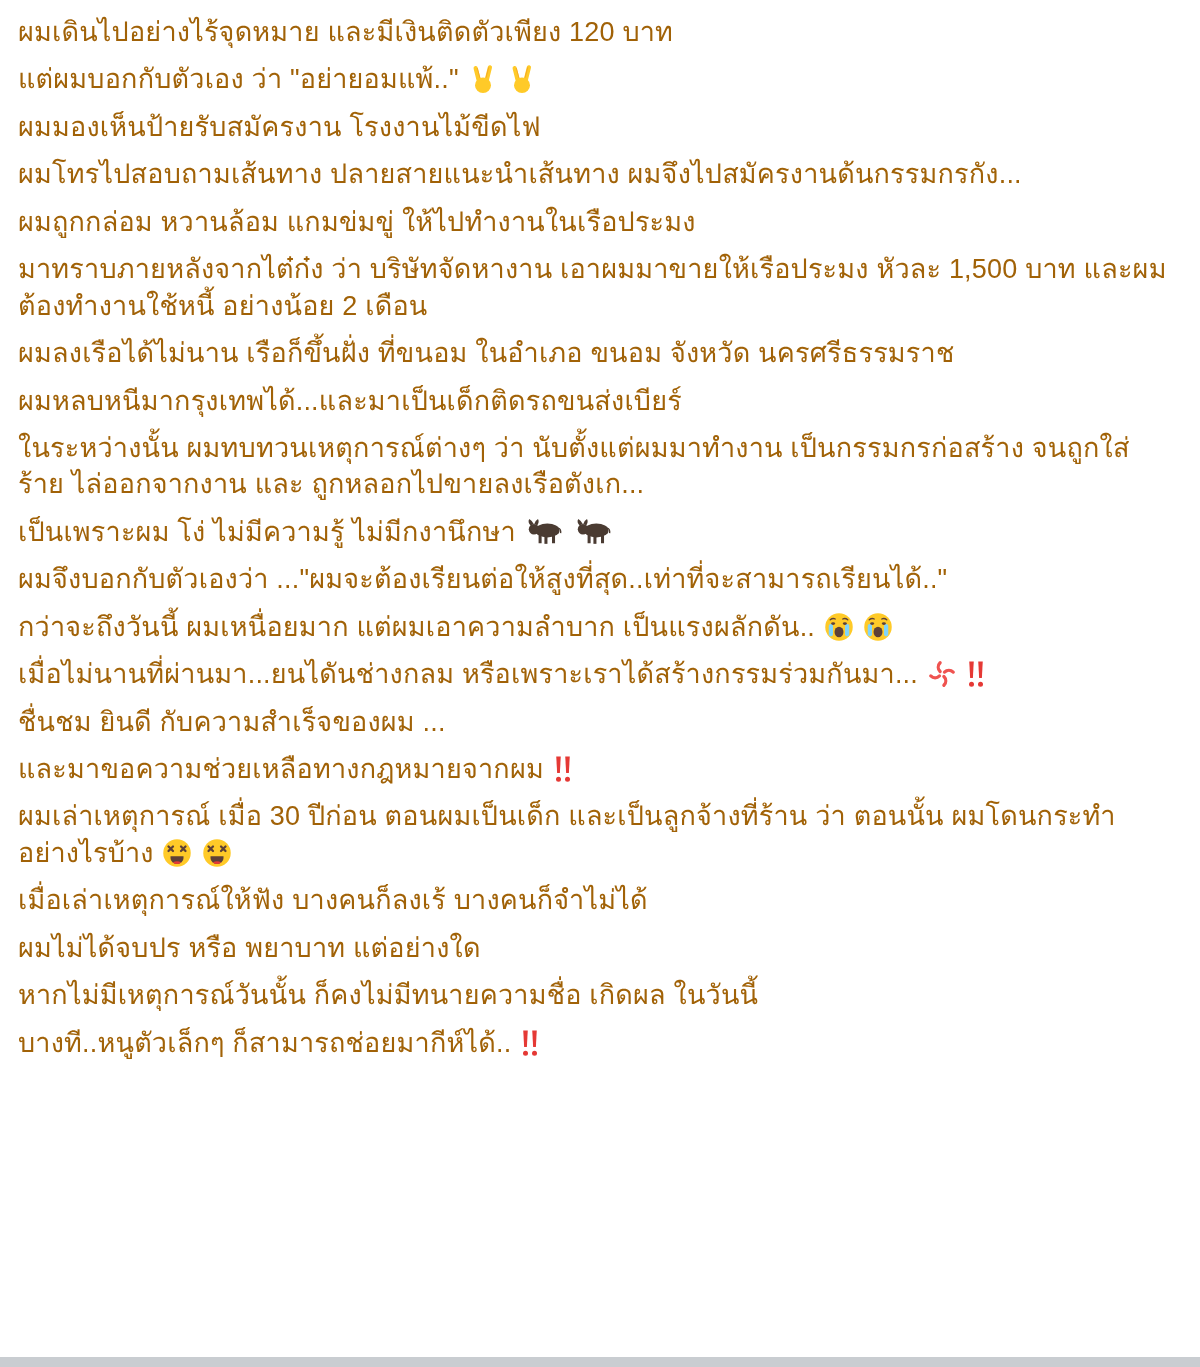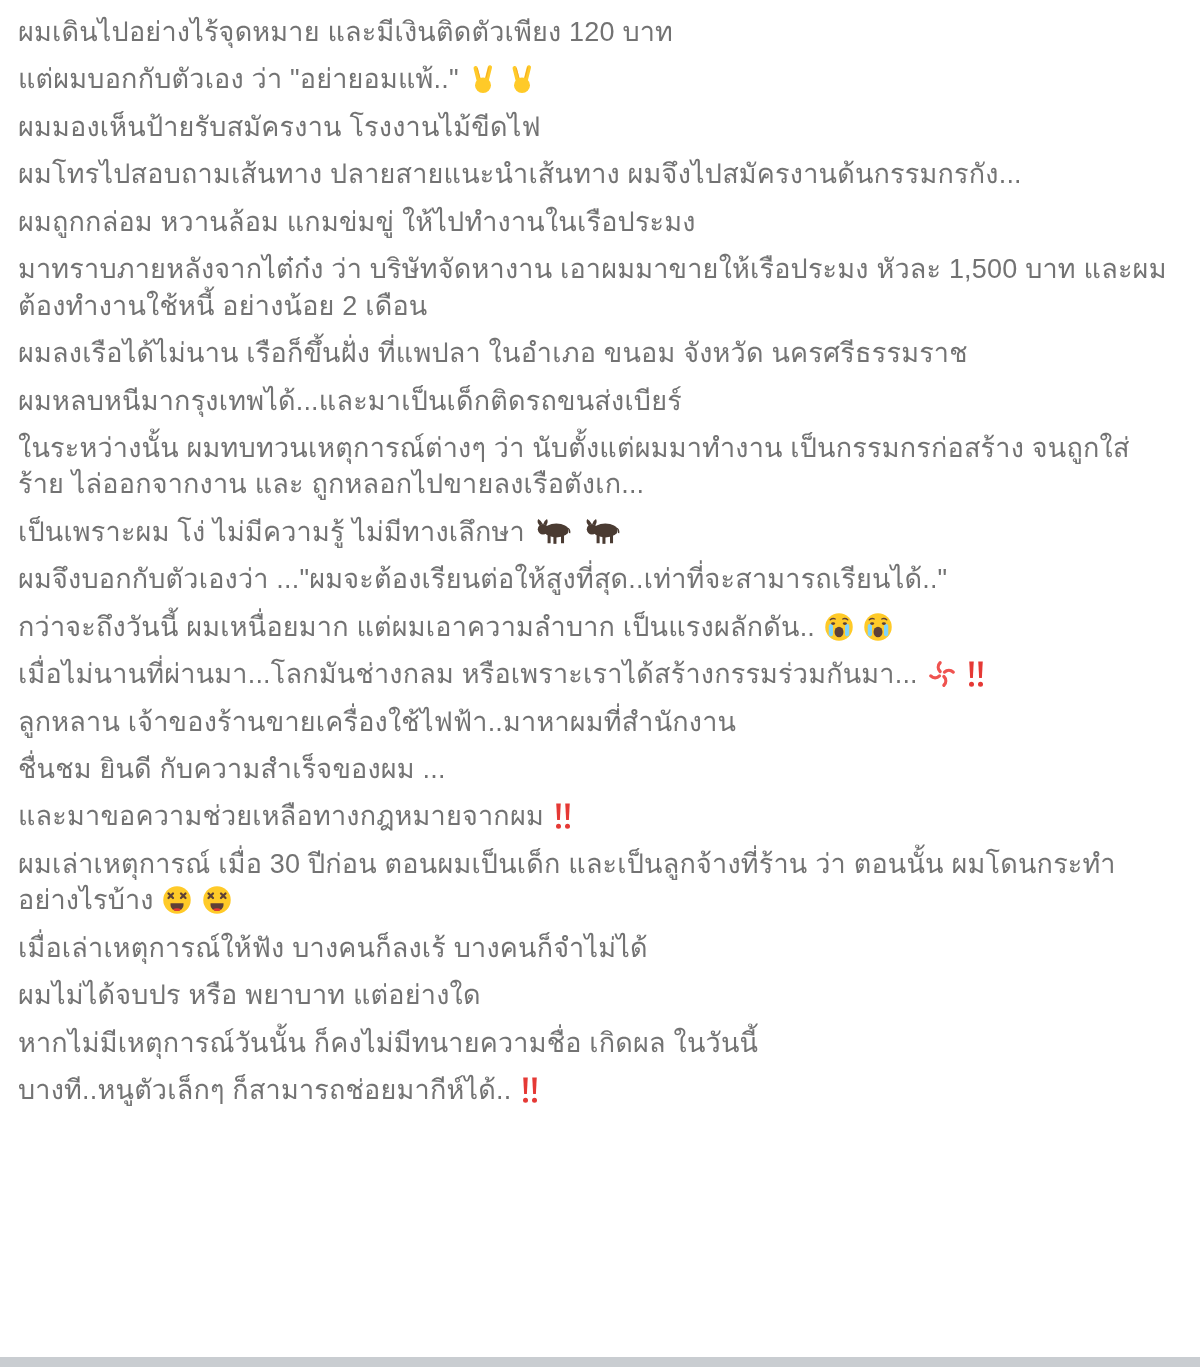--- a/index.html
+++ b/index.html
@@ -15,21 +15,21 @@
     background: #ffffff;
     overflow: hidden;
   }
   .content {
     padding: 14px 26px 0 18px;
   }
   p.para {
     margin: 0 0 11px 0;
     font-size: 27px;
     line-height: 1.35;
-    color: #737373;
+    color: #a16207;
     letter-spacing: 0.2px;
   }
   .emoji {
     display: inline-block;
     width: 30px;
     height: 30px;
     vertical-align: -6px;
     margin: 0 1px;
   }
   .emoji.wide { width: 40px; height: 28px; vertical-align: -4px; }
@@ -73,27 +73,27 @@
     <p class="para"><span>ผมมองเห็นป้ายรับสมัครงาน โรงงานไม้ขีดไฟ</span></p>
 
     <p class="para"><span>ผมโทรไปสอบถามเส้นทาง  ปลายสายแนะนำเส้นทาง ผมจึงไปสมัครงานด้นกรรมกรกัง...</span></p>
 
 
     <p class="para"><span>ผมถูกกล่อม หวานล้อม แกมข่มขู่ ให้ไปทำงานในเรือประมง</span></p>
 
 
     <p class="para"><span>มาทราบภายหลังจากไต๋ก๋ง ว่า บริษัทจัดหางาน เอาผมมาขายให้เรือประมง หัวละ 1,500 บาท และผมต้องทำงานใช้หนี้ อย่างน้อย 2 เดือน</span></p>
 
-    <p class="para"><span>ผมลงเรือได้ไม่นาน เรือก็ขึ้นฝั่ง ที่แพปลา  ในอำเภอ ขนอม จังหวัด นครศรีธรรมราช</span></p>
+    <p class="para"><span>ผมลงเรือได้ไม่นาน เรือก็ขึ้นฝั่ง ที่ขนอม  ในอำเภอ ขนอม จังหวัด นครศรีธรรมราช</span></p>
 
     <p class="para"><span>ผมหลบหนีมากรุงเทพได้...และมาเป็นเด็กติดรถขนส่งเบียร์</span></p>
 
     <p class="para"><span>ในระหว่างนั้น ผมทบทวนเหตุการณ์ต่างๆ ว่า นับตั้งแต่ผมมาทำงาน เป็นกรรมกรก่อสร้าง จนถูกใส่ร้าย ไล่ออกจากงาน และ ถูกหลอกไปขายลงเรือตังเก...</span></p>
 
-    <p class="para"><span>เป็นเพราะผม โง่ ไม่มีความรู้ ไม่มีทางเลึกษา</span>
+    <p class="para"><span>เป็นเพราะผม โง่ ไม่มีความรู้ ไม่มีกงานึกษา</span>
       <span class="emoji wide"><svg viewBox="0 0 34 24">
             <g fill="#4a3b32">
               <ellipse cx="19" cy="11.5" rx="10.5" ry="6"></ellipse>
               <circle cx="7.5" cy="10.5" r="4.4"></circle>
               <path d="M4.6 7.2 Q1.8 4.6 3.6 1.8 Q6 3.4 7.4 6 Z"></path>
               <path d="M10.4 7.2 Q12.4 4.2 11 1.8 Q8.6 3.2 7.8 6 Z"></path>
               <rect x="11.5" y="14.5" width="2.6" height="8"></rect>
               <rect x="16.5" y="15.5" width="2.6" height="7.5"></rect>
               <rect x="23" y="14.5" width="2.6" height="8"></rect>
               <path d="M28.5 9 q3 1 2.5 5 l-1.2-.3 q.6-3-1.8-4z"></path>
@@ -128,35 +128,34 @@
       <span class="emoji"><svg viewBox="0 0 24 24">
             <circle cx="12" cy="12" r="11" fill="#ffca28"></circle>
             <rect x="3.8" y="9.5" width="3.4" height="10" rx="1.7" fill="#81d4fa"></rect>
             <rect x="16.8" y="9.5" width="3.4" height="10" rx="1.7" fill="#81d4fa"></rect>
             <ellipse cx="7.3" cy="9.2" rx="1.6" ry="1.1" fill="#5d4037"></ellipse>
             <ellipse cx="16.7" cy="9.2" rx="1.6" ry="1.1" fill="#5d4037"></ellipse>
             <path d="M5 6.2 q2-1.6 4-.6M19 6.2 q-2-1.6-4-.6" stroke="#5d4037" stroke-width="1.1" fill="none" stroke-linecap="round"></path>
             <ellipse cx="12" cy="16" rx="3.6" ry="4.2" fill="#5d4037"></ellipse>
           </svg></span></p>
 
-    <p class="para"><span>เมื่อไม่นานที่ผ่านมา...โลกมันช่างกลม หรือเพราะเราได้สร้างกรรมร่วมกันมา...</span>
+    <p class="para"><span>เมื่อไม่นานที่ผ่านมา...ยนไดันช่างกลม หรือเพราะเราได้สร้างกรรมร่วมกันมา...</span>
       <span class="emoji"><svg viewBox="0 0 24 24" fill="none" stroke="#ef5350" stroke-width="2.6" stroke-linecap="round">
             <path d="M10.5 3 C8.5 5 8.5 8 10.5 10"></path>
             <path d="M21 10.5 C19 8.5 16 8.5 14 10.5"></path>
             <path d="M13.5 21 C15.5 19 15.5 16 13.5 14"></path>
             <path d="M3 13.5 C5 15.5 8 15.5 10 13.5"></path>
           </svg></span>
       <span class="emoji narrow"><svg viewBox="0 0 16 24" fill="#e53935">
             <path d="M2.6 2 h3.6 l-.7 13.2 h-2.2 z"></path>
             <circle cx="4.4" cy="20.2" r="2"></circle>
             <path d="M9.8 2 h3.6 l-.7 13.2 h-2.2 z"></path>
             <circle cx="11.6" cy="20.2" r="2"></circle>
           </svg></span></p>
 
-    <p class="para"><span>ลูกหลาน เจ้าของร้านขายเครื่องใช้ไฟฟ้า..มาหาผมที่สำนักงาน</span></p>
 
     <p class="para"><span>ชื่นชม ยินดี กับความสำเร็จของผม ...</span></p>
 
     <p class="para"><span>และมาขอความช่วยเหลือทางกฎหมายจากผม</span>
       <span class="emoji narrow"><svg viewBox="0 0 16 24" fill="#e53935">
             <path d="M2.6 2 h3.6 l-.7 13.2 h-2.2 z"></path>
             <circle cx="4.4" cy="20.2" r="2"></circle>
             <path d="M9.8 2 h3.6 l-.7 13.2 h-2.2 z"></path>
             <circle cx="11.6" cy="20.2" r="2"></circle>
           </svg></span></p>

